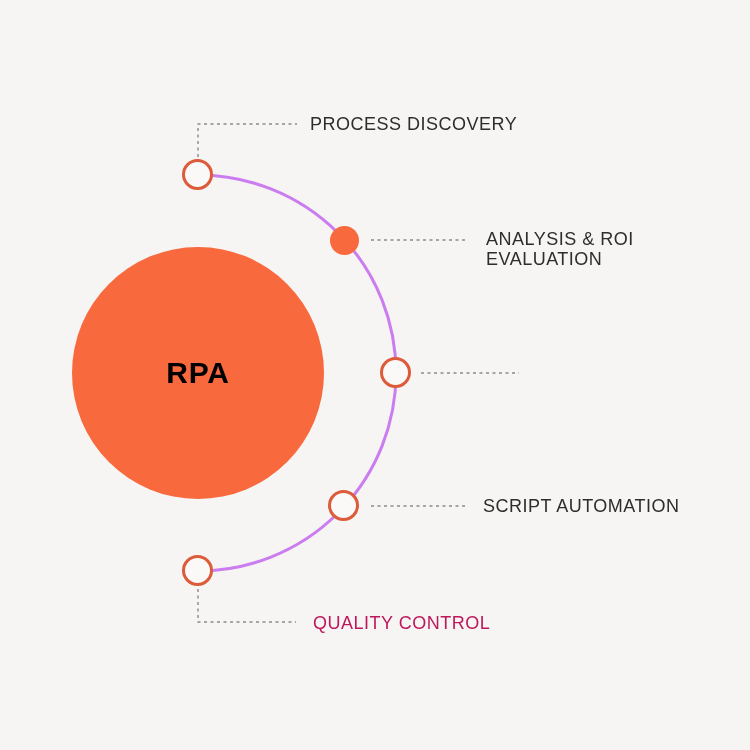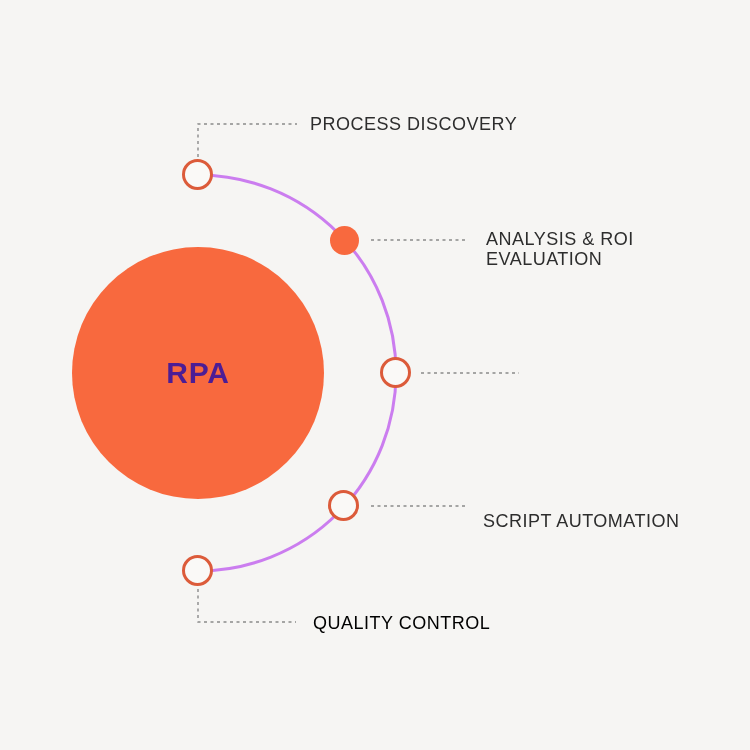--- a/index.html
+++ b/index.html
@@ -69,54 +69,54 @@
     transform: translateY(-50%);
     font-size: 18px;
     line-height: 20px;
     letter-spacing: 0.5px;
     color: #2D2D2D;
     white-space: nowrap;
   }
   .label-1 { left: 310px; top: 124px; }
   .label-2 { left: 486px; top: 249px; }
   .label-3 { left: 536px; top: 373px; }
-  .label-4 { left: 483px; top: 506px; margin-top: 15px; }
+  .label-4 { left: 483px; top: 506px; }
   .label-5 { left: 313px; top: 623px; }
 </style>
 </head>
 <body>
 
 <div class="stage" style="background: rgb(246, 245, 243);">
 
   <svg class="lines" viewBox="0 0 750 750">
     <path d="M 198 175 A 198 198 0 0 1 198 571" fill="none" stroke="#CB7DEF" stroke-width="3" style="stroke: rgb(203, 125, 239);"></path>
     <polyline points="198,157 198,124 297,124" fill="none" stroke="#8A8A8A" stroke-width="1.4" stroke-dasharray="3 3.5" style="stroke: rgb(138, 138, 138);"></polyline>
     <line x1="371" y1="240" x2="467" y2="240" stroke="#8A8A8A" stroke-width="1.4" stroke-dasharray="3 3.5" style="stroke: rgb(138, 138, 138);"></line>
     <line x1="421" y1="373" x2="519" y2="373" stroke="#8A8A8A" stroke-width="1.4" stroke-dasharray="3 3.5" style="stroke: rgb(138, 138, 138);"></line>
     <line x1="371" y1="506" x2="466" y2="506" stroke="#8A8A8A" stroke-width="1.4" stroke-dasharray="3 3.5" style="stroke: rgb(138, 138, 138);"></line>
     <polyline points="198,589 198,622 296,622" fill="none" stroke="#8A8A8A" stroke-width="1.4" stroke-dasharray="3 3.5" style="stroke: rgb(138, 138, 138);"></polyline>
   </svg>
 
   <div class="center-circle" style="background-color: rgb(248, 105, 62);">
-    <span class="center-title" style="color: #4c1d95;">RPA</span>
+    <span class="center-title" style="color: #000000;">RPA</span>
   </div>
 
   <div class="node hollow node-1" style="border-color: rgb(220, 91, 58); background-color: rgb(250, 249, 247);"></div>
   <div class="node filled node-2" style="background-color: rgb(248, 105, 62);"></div>
   <div class="node hollow node-3" style="border-color: rgb(220, 91, 58); background-color: rgb(250, 249, 247);"></div>
   <div class="node hollow node-4" style="border-color: rgb(220, 91, 58); background-color: rgb(250, 249, 247);"></div>
   <div class="node hollow node-5" style="border-color: rgb(220, 91, 58); background-color: rgb(250, 249, 247);"></div>
 
   <div class="step-label label-1" style="color: rgb(45, 45, 45);">
     <div>PROCESS DISCOVERY</div>
   </div>
   <div class="step-label label-2" style="color: rgb(45, 45, 45);">
     <div>ANALYSIS &amp; ROI</div>
     <div>EVALUATION</div>
   </div>
   <div class="step-label label-4" style="color: rgb(45, 45, 45);">
     <div>SCRIPT AUTOMATION</div>
   </div>
-  <div class="step-label label-5" style="color: #000000;">
+  <div class="step-label label-5" style="color: #be185d;">
     <div>QUALITY CONTROL</div>
   </div>
 
 </div>
 
 </body></html>

